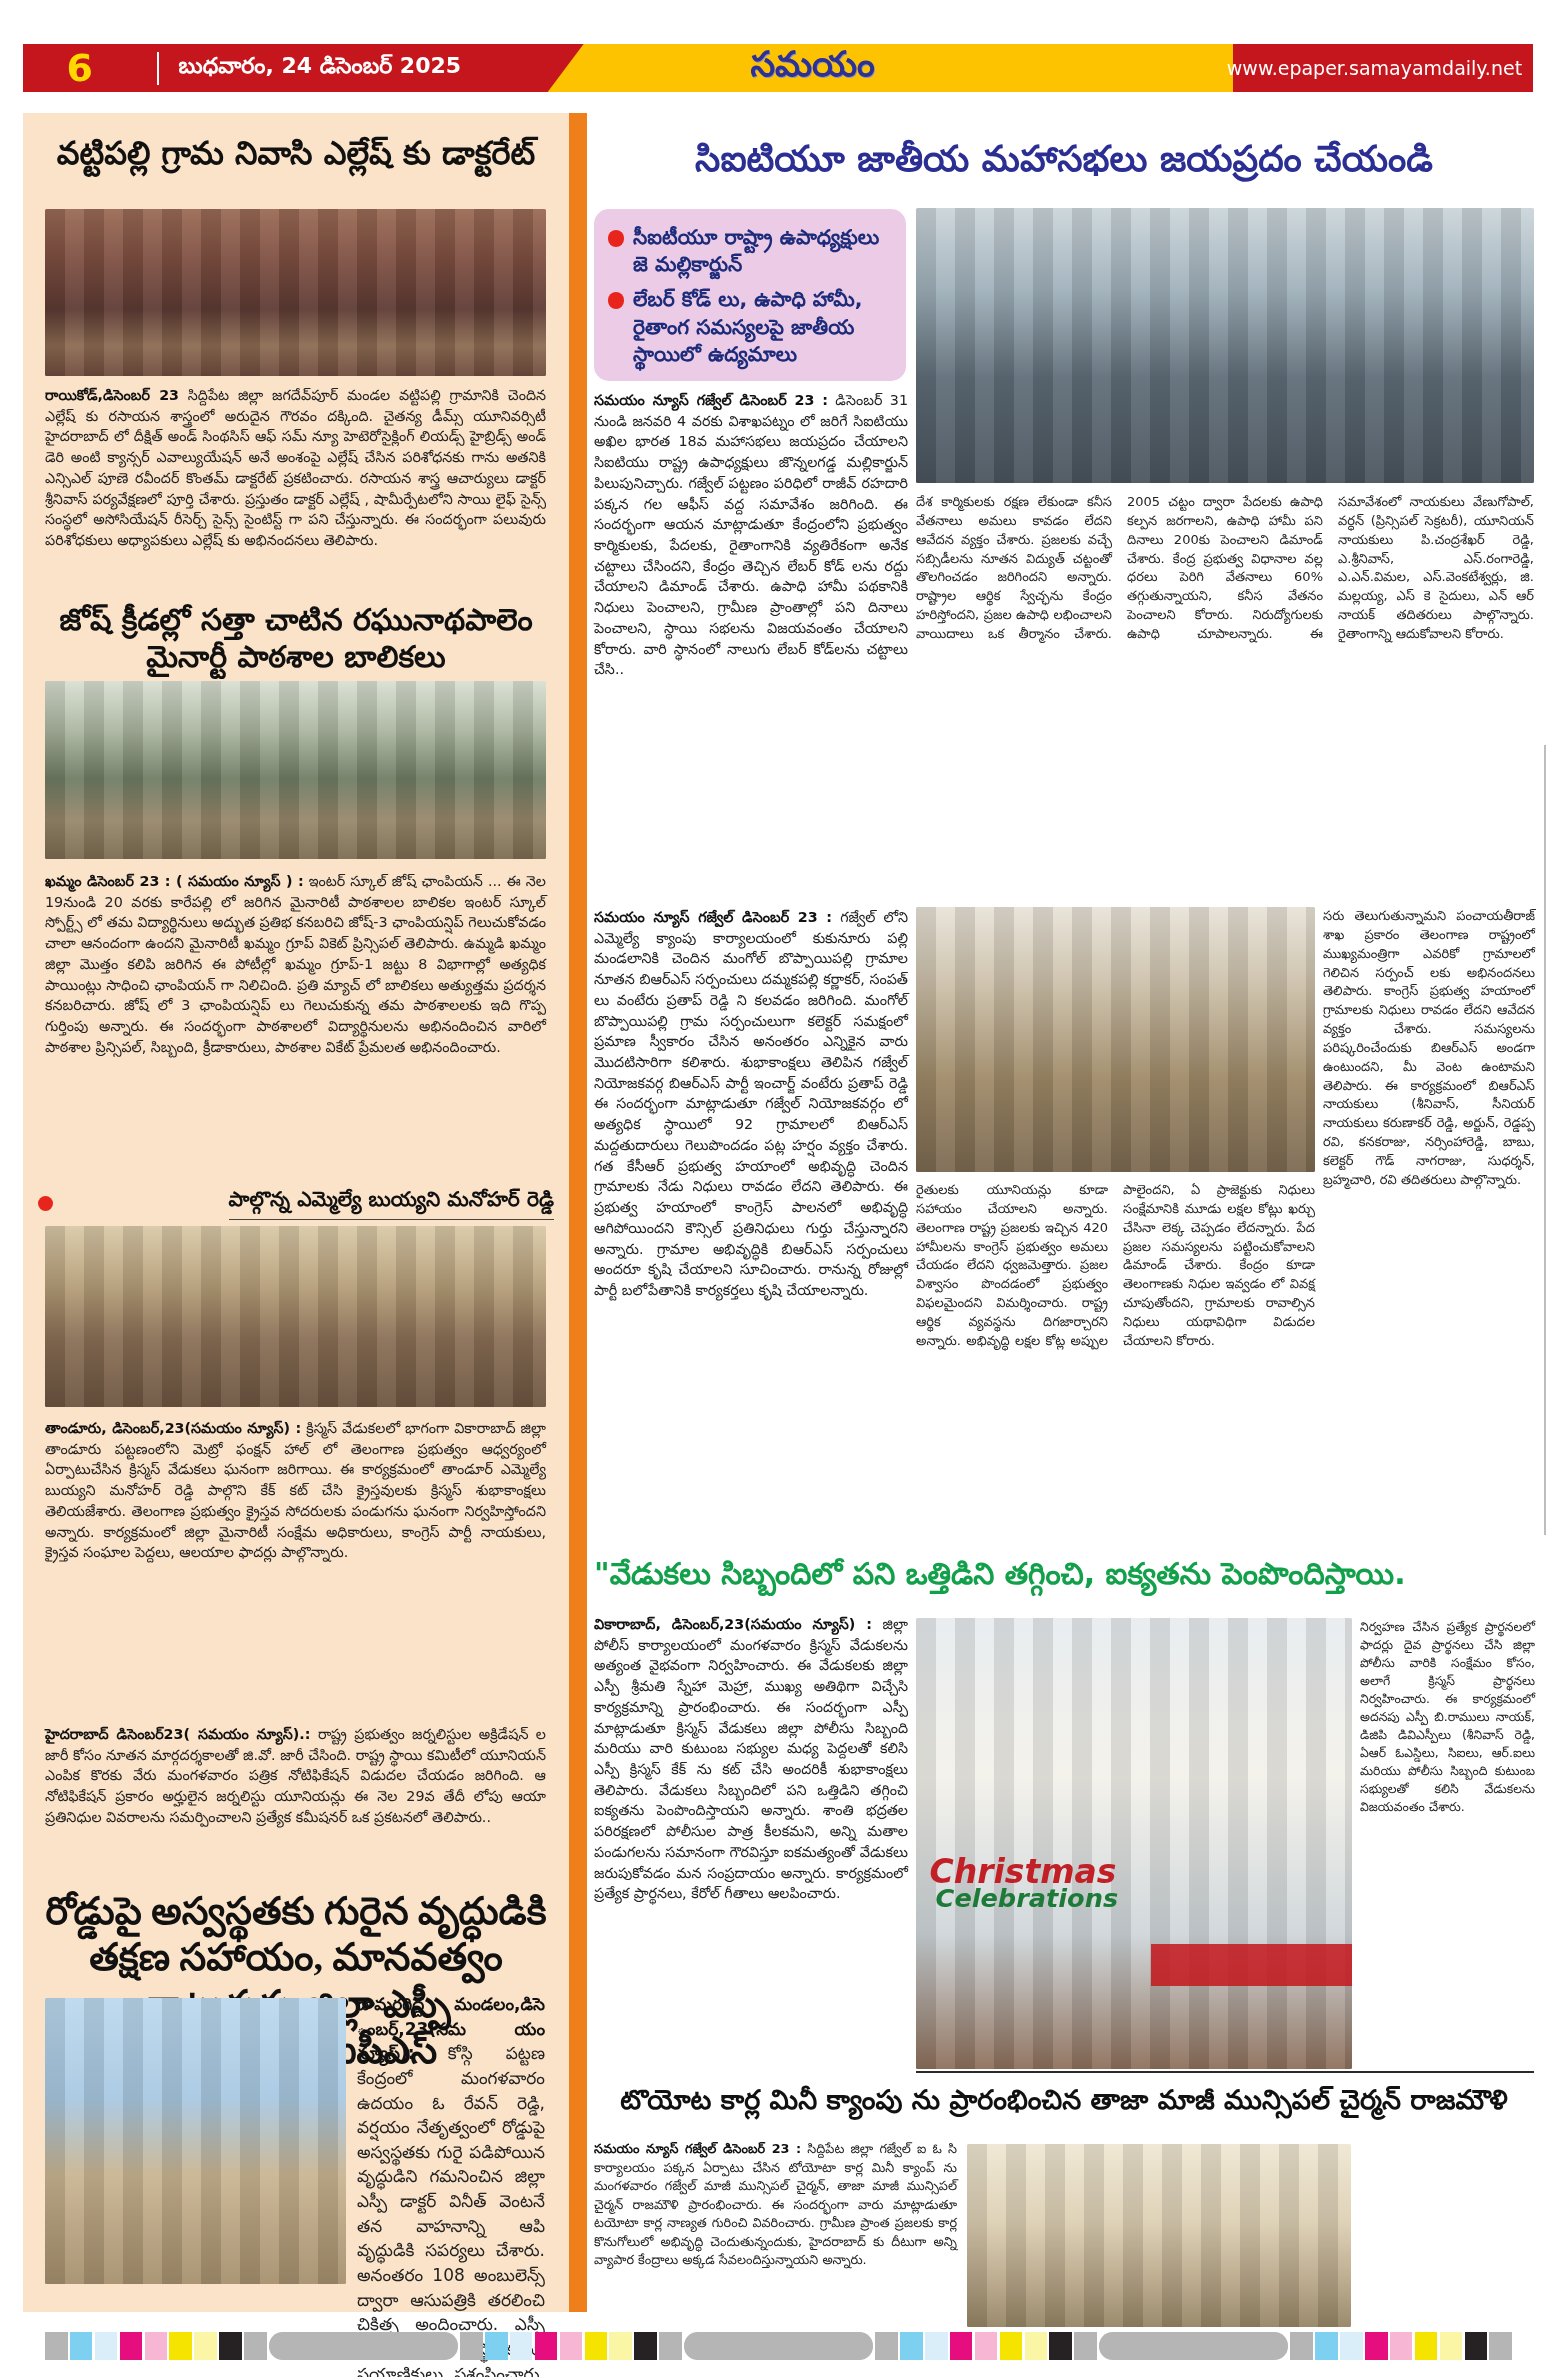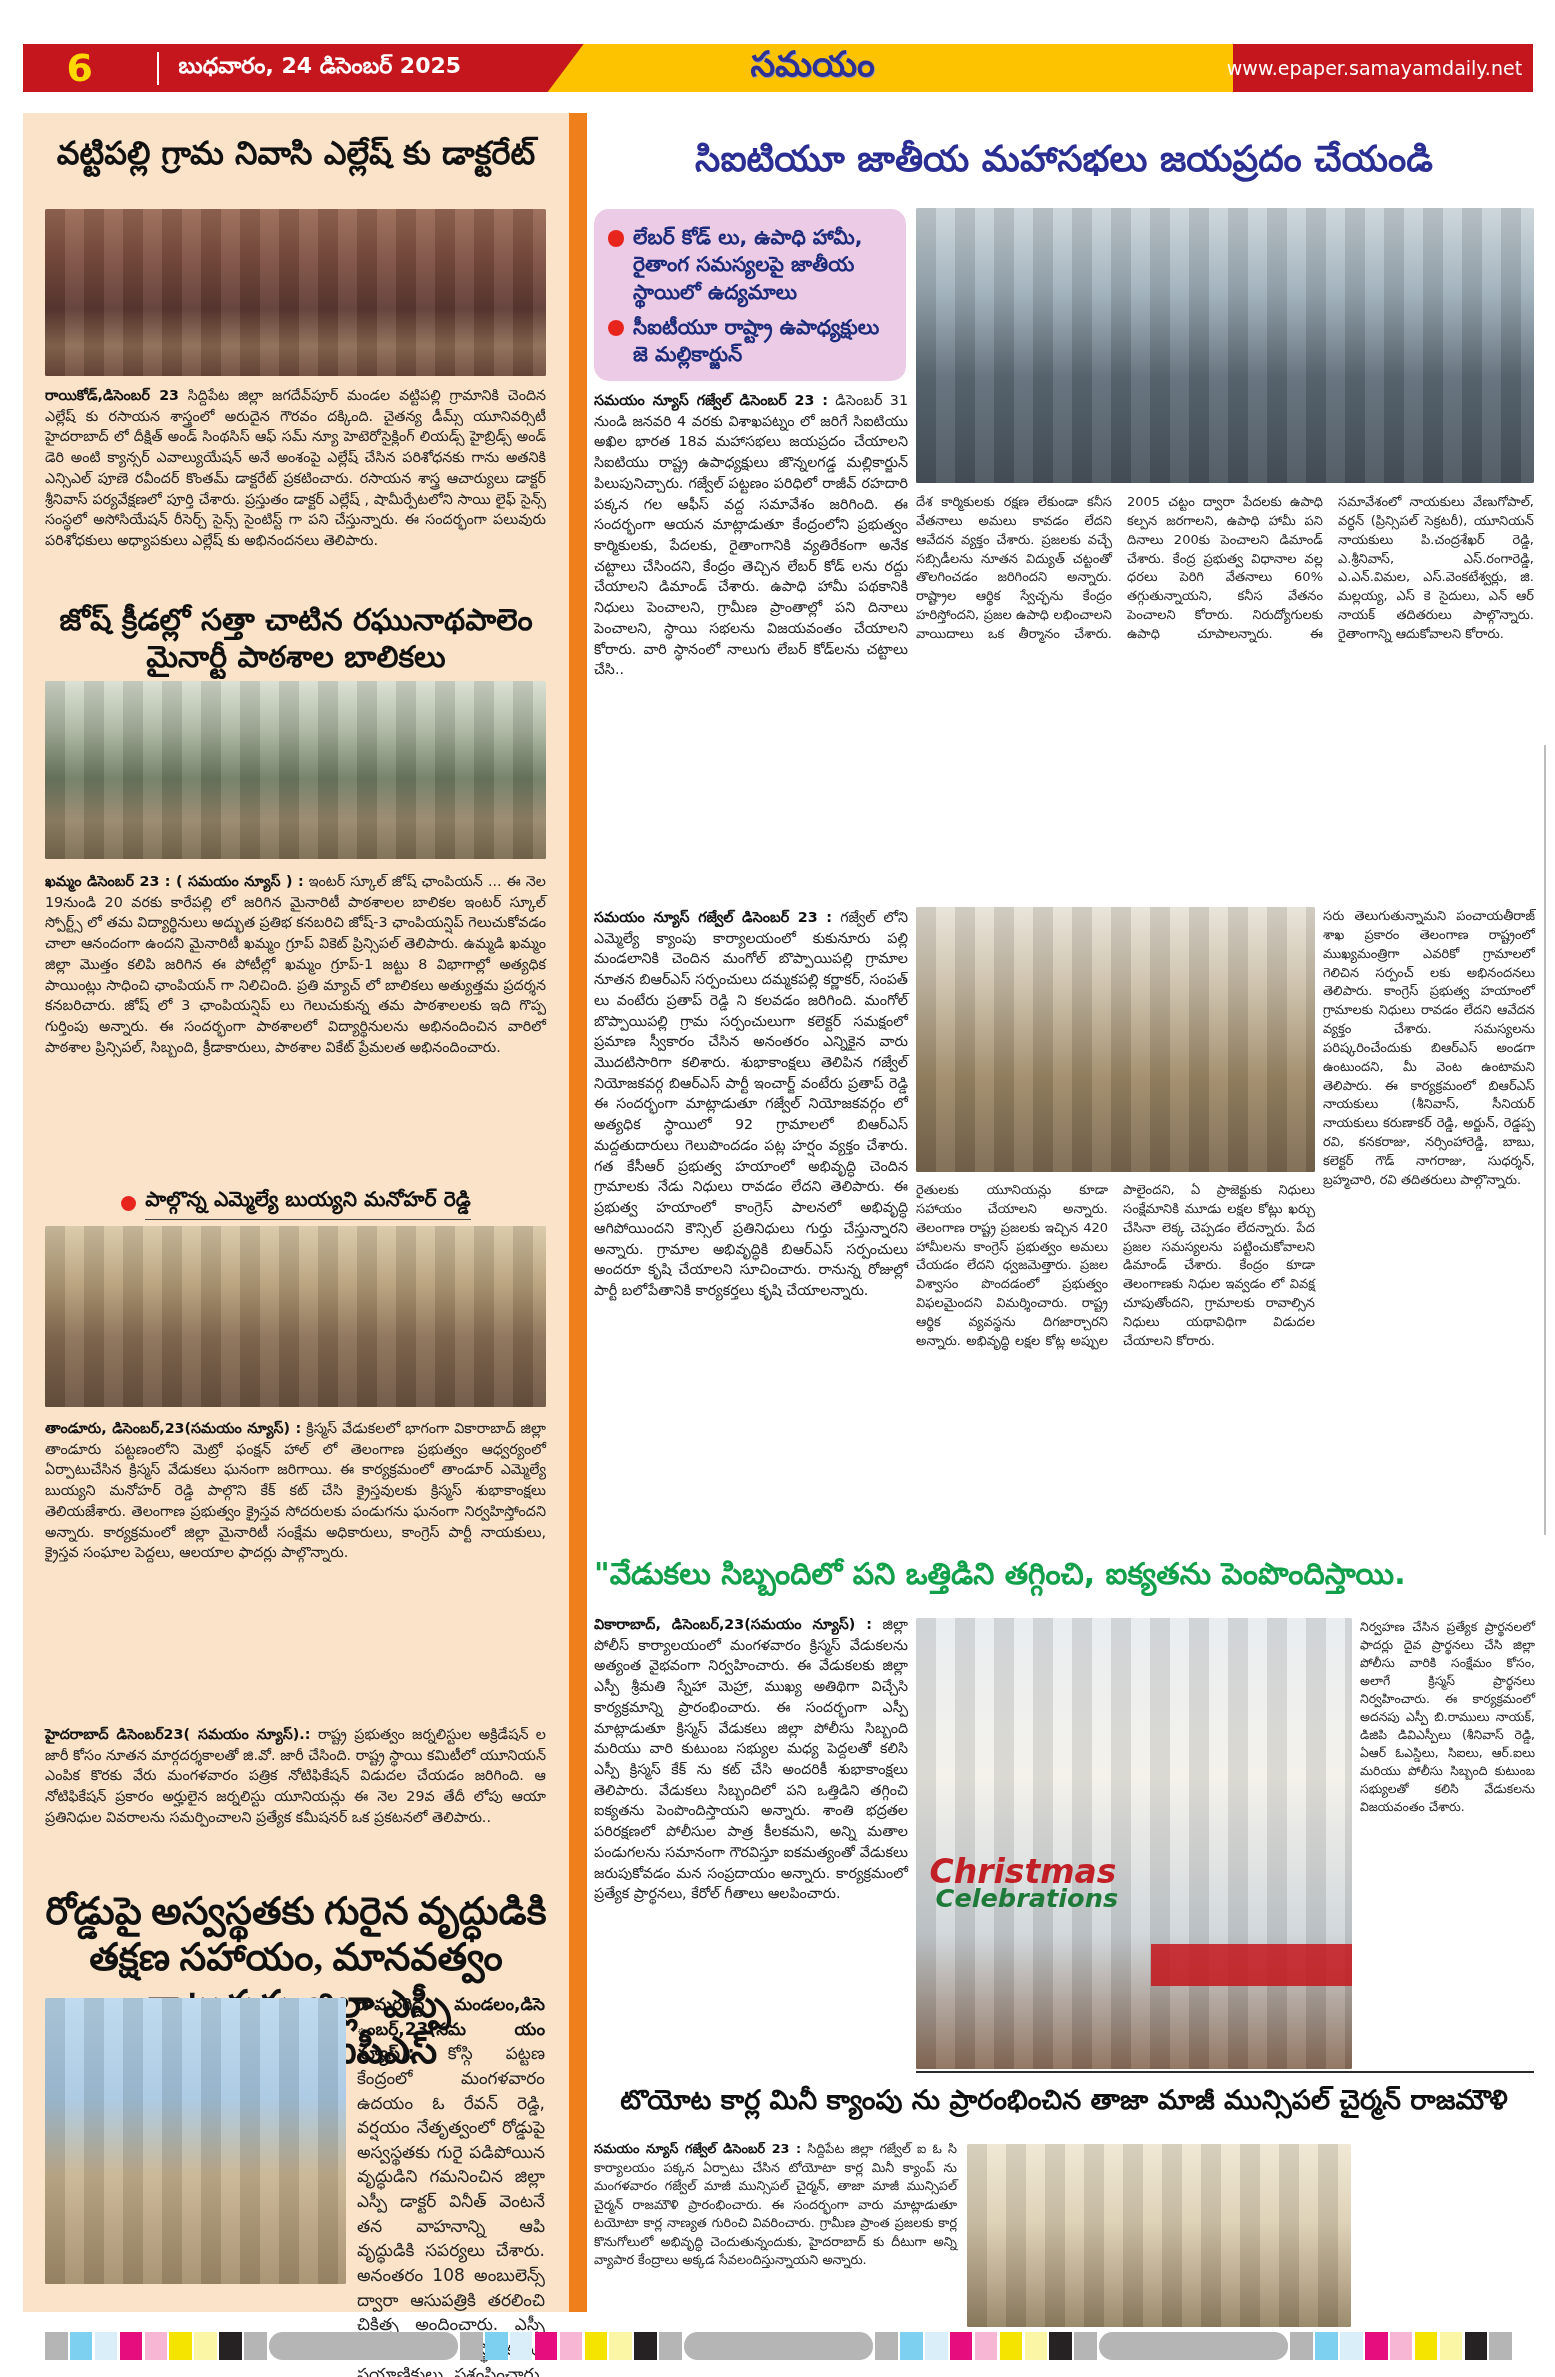--- a/index.html
+++ b/index.html
@@ -20,21 +20,21 @@
             color:#2e3192;font-weight:bold;font-size:35px;text-shadow:0.8px 0.8px 0 #8890c8;}
   .site{color:#ffffff;font-size:19px;}
 
   
   .leftcol{position:absolute;left:22.6px;top:113px;width:546px;height:2199px;background:#fbe3c9;}
   .orangebar{position:absolute;left:569px;top:113px;width:18px;height:2199px;background:#ef7f1a;}
   .lc{position:absolute;box-sizing:border-box;}
   .h-black{font-weight:bold;color:#111;text-align:center;line-height:1.22;}
   .body{font-size:14.3px;line-height:1.45;color:#222;text-align:justify;margin:0;}
   .body b{color:#111;}
-  .kicker{display:flex;align-items:center;justify-content:center;font-weight:bold;font-size:20.3px;color:#111;}
+  .kicker{display:flex;align-items:center;justify-content:space-between;font-weight:bold;font-size:20.3px;color:#111;}
   .kicker .dot{width:15px;height:15px;border-radius:50%;background:#e8251d;margin-right:9px;flex:0 0 auto;}
   .kicker .kt{border-bottom:1.5px solid #444;padding-bottom:3px;}
 
   
   .ph{position:absolute;border-radius:1.5px;overflow:hidden;}
   .ph::before{content:"";position:absolute;inset:0;
      background:repeating-linear-gradient(90deg,rgba(0,0,0,.10) 0 19.6px,rgba(255,255,255,.06) 19.6px 39px);}
   .ph-doct{background:linear-gradient(180deg,#9a6a55 0%,#7e4f41 30%,#5d3a33 60%,#8c6b52 82%,#6e4a3c 100%);}
   .ph-josh{background:linear-gradient(180deg,#d9e0d2 0%,#aab59f 28%,#6f7c63 55%,#97876b 78%,#7a6b50 100%);}
   .ph-tand{background:linear-gradient(180deg,#d9c9a8 0%,#b7a07a 32%,#8a6f55 62%,#6b5440 100%);}
@@ -118,25 +118,25 @@
   <div class="ph ph-sp" style="left:45px;top:1998px;width:301px;height:286px;"></div>
   <p class="body lc" style="left:357px;top:1992px;width:188px;font-size:17px;">
     <b>దామరగిద్ద మండలం,డిసె ంబర్,23(సమ యం న్యూస్):</b>
     <span>కోస్గి పట్టణ కేంద్రంలో మంగళవారం ఉదయం ఓ రేవన్ రెడ్డి, వర్షయం నేతృత్వంలో రోడ్డుపై అస్వస్థతకు గురై పడిపోయిన వృద్ధుడిని గమనించిన జిల్లా ఎస్పీ డాక్టర్ వినీత్ వెంటనే తన వాహనాన్ని ఆపి వృద్ధుడికి సపర్యలు చేశారు. అనంతరం 108 అంబులెన్స్ ద్వారా ఆసుపత్రికి తరలించి చికిత్స అందించారు. ఎస్పీ చొరవను స్థానికులు, ప్రయాణికులు ప్రశంసించారు. పోలీసులు ప్రజల రక్షణ కోసమే అన్న భావనను నిజం చేస్తూ మానవత్వం చాటుకున్నారని పలువురు కొనియాడారు.</span>
   </p>
 
   <div class="rt h-citu" style="left:594px;top:137px;width:940px;">సిఐటియూ జాతీయ మహాసభలు జయప్రదం చేయండి</div>
   <div class="rt pinkbox" style="left:594px;top:209px;width:312px;height:172px;">
     <div class="pb-item">
       <span class="dot"></span>
-      <span>లేబర్ కోడ్ లు, ఉపాధి హామీ, రైతాంగ సమస్యలపై జాతీయ స్థాయిలో ఉద్యమాలు</span>
+      <span>సీఐటీయూ రాష్ట్రా ఉపాధ్యక్షులు జె మల్లికార్జున్</span>
     </div>
     <div class="pb-item">
       <span class="dot"></span>
-      <span>సీఐటీయూ రాష్ట్రా ఉపాధ్యక్షులు జె మల్లికార్జున్</span>
+      <span>లేబర్ కోడ్ లు, ఉపాధి హామీ, రైతాంగ సమస్యలపై జాతీయ స్థాయిలో ఉద్యమాలు</span>
     </div>
   </div>
   <div class="ph ph-citu" style="left:916px;top:208px;width:618px;height:275px;"></div>
   <p class="body rt" style="left:594px;top:390px;width:314px;">
     <b>సమయం న్యూస్ గజ్వేల్ డిసెంబర్ 23 :</b>
     <span>డిసెంబర్ 31 నుండి జనవరి 4 వరకు విశాఖపట్నం లో జరిగే సిఐటియు అఖిల భారత 18వ మహాసభలు జయప్రదం చేయాలని సిఐటియు రాష్ట్ర ఉపాధ్యక్షులు జొన్నలగడ్డ మల్లికార్జున్ పిలుపునిచ్చారు. గజ్వేల్ పట్టణం పరిధిలో రాజీవ్ రహదారి పక్కన గల ఆఫీస్ వద్ద సమావేశం జరిగింది. ఈ సందర్భంగా ఆయన మాట్లాడుతూ కేంద్రంలోని ప్రభుత్వం కార్మికులకు, పేదలకు, రైతాంగానికి వ్యతిరేకంగా అనేక చట్టాలు చేసిందని, కేంద్రం తెచ్చిన లేబర్ కోడ్ లను రద్దు చేయాలని డిమాండ్ చేశారు. ఉపాధి హామీ పథకానికి నిధులు పెంచాలని, గ్రామీణ ప్రాంతాల్లో పని దినాలు పెంచాలని, స్థాయి సభలను విజయవంతం చేయాలని కోరారు. వారి స్థానంలో నాలుగు లేబర్ కోడ్‌లను చట్టాలు చేసి..</span>
   </p>
   <p class="body rt cols3" style="left:916px;top:493px;width:618px;height:252px;font-size:13px;">దేశ కార్మికులకు రక్షణ లేకుండా కనీస వేతనాలు అమలు కావడం లేదని ఆవేదన వ్యక్తం చేశారు. ప్రజలకు వచ్చే సబ్సిడీలను నూతన విద్యుత్ చట్టంతో తొలగించడం జరిగిందని అన్నారు. రాష్ట్రాల ఆర్థిక స్వేచ్ఛను కేంద్రం హరిస్తోందని, ప్రజల ఉపాధి లభించాలని వాయిదాలు ఒక తీర్మానం చేశారు. 2005 చట్టం ద్వారా పేదలకు ఉపాధి కల్పన జరగాలని, ఉపాధి హామీ పని దినాలు 200కు పెంచాలని డిమాండ్ చేశారు. కేంద్ర ప్రభుత్వ విధానాల వల్ల ధరలు పెరిగి వేతనాలు 60% తగ్గుతున్నాయని, కనీస వేతనం పెంచాలని కోరారు. నిరుద్యోగులకు ఉపాధి చూపాలన్నారు. ఈ సమావేశంలో నాయకులు వేణుగోపాల్, వర్ధన్ (ప్రిన్సిపల్ సెక్రటరీ), యూనియన్ నాయకులు పి.చంద్రశేఖర్ రెడ్డి, ఎ.శ్రీనివాస్, ఎస్.రంగారెడ్డి, ఎ.ఎన్.విమల, ఎస్.వెంకటేశ్వర్లు, జి. మల్లయ్య, ఎస్ కె సైదులు, ఎన్ ఆర్ నాయక్ తదితరులు పాల్గొన్నారు. రైతాంగాన్ని ఆదుకోవాలని కోరారు.</p>
 
   <p class="body rt" style="left:594px;top:907px;width:314px;">

